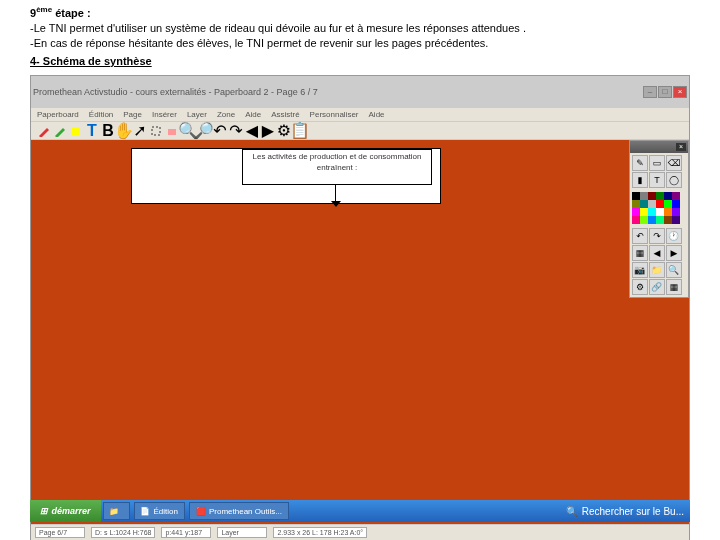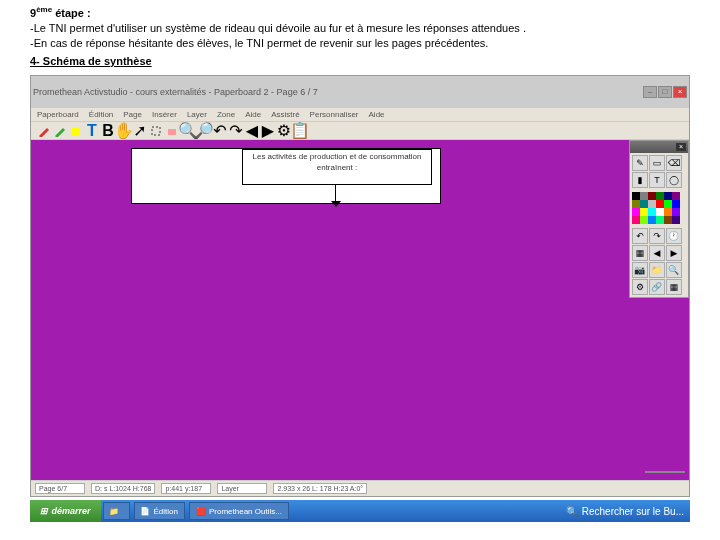--- a/index.html
+++ b/index.html
@@ -9,21 +9,21 @@
 .instructions .step-title sup{font-size:8px}
 .instructions .subtitle{font-weight:bold;text-decoration:underline;text-align:left;margin-top:2px}
 .app-window{position:relative;margin:2px 30px 0 30px;border:1px solid #999;background:#e8e3d8}
 .titlebar{height:28px;background:#ccc;display:flex;align-items:center;justify-content:space-between;padding:16px 2px;font-size:9px;color:#555}
 .titlebar .controls{display:flex;gap:1px}
 .titlebar .controls span{width:14px;height:12px;background:#aaa;display:inline-block;border:1px solid #888;font-size:8px;text-align:center;line-height:10px}
 .titlebar .controls span.close{background:#d44;color:#fff}
 .menubar{height:14px;background:#e8e3d8;display:flex;gap:10px;padding:0 6px;font-size:8px;color:#555;align-items:center;border-bottom:1px solid #ccc}
 .toolbar{height:18px;background:#e8e3d8;display:flex;gap:2px;padding:2px 6px;align-items:center;border-bottom:1px solid #ccc}
 .toolbar .tool{width:14px;height:14px;display:flex;align-items:center;justify-content:center}
-.canvas{height:340px;background:#a21caf;position:relative}
+.canvas{height:384px;background:#c2410c;position:relative}
 .white-box{position:absolute;top:8px;left:100px;width:310px;height:56px;background:#fff;border:1px solid #000}
 .inner-box{position:absolute;top:0;left:110px;width:190px;height:36px;border:1px solid #000;padding:2px 4px;font-size:8px;color:#333;text-align:center;line-height:1.3}
 .arrow-line{position:absolute;top:36px;left:203px;width:1px;height:18px;background:#000}
 .arrow-head{position:absolute;top:52px;left:199px;width:0;height:0;border-left:5px solid transparent;border-right:5px solid transparent;border-top:6px solid #000}
 .palette{position:absolute;top:0;right:0;width:60px;background:#e8e3d8;border:1px solid #999;z-index:5}
 .palette-hdr{height:12px;background:linear-gradient(#777,#555);display:flex;justify-content:flex-end;align-items:center;padding:0 2px}
 .palette-hdr span{width:10px;height:8px;background:#333;color:#fff;font-size:7px;text-align:center;line-height:8px}
 .palette-row{display:flex;padding:2px;gap:1px;flex-wrap:wrap}
 .palette-tool{width:16px;height:16px;background:#ddd;border:1px solid #aaa;font-size:9px;display:flex;align-items:center;justify-content:center}
 .swatches{display:flex;flex-wrap:wrap;padding:2px;gap:0}

